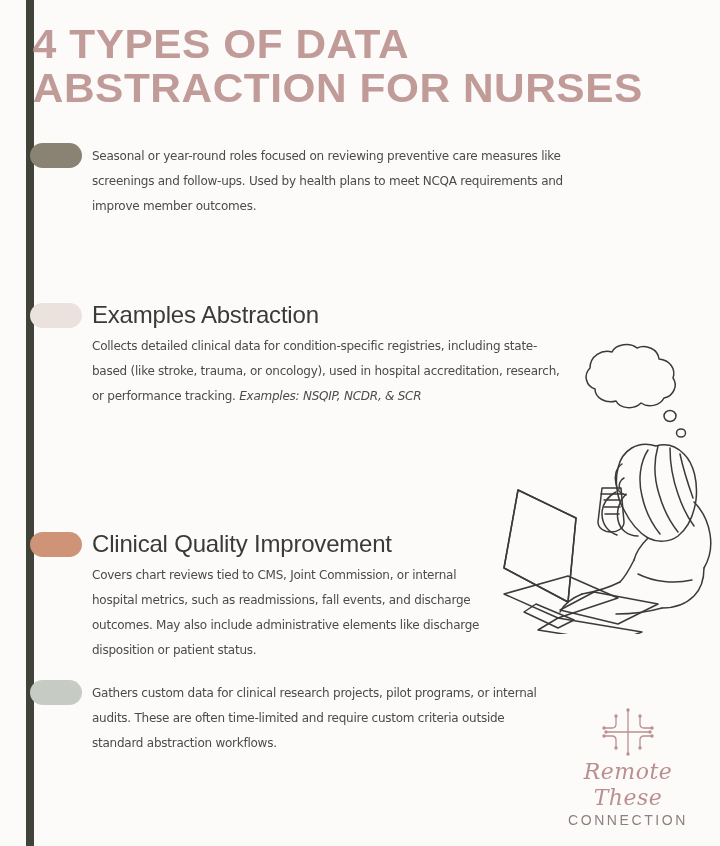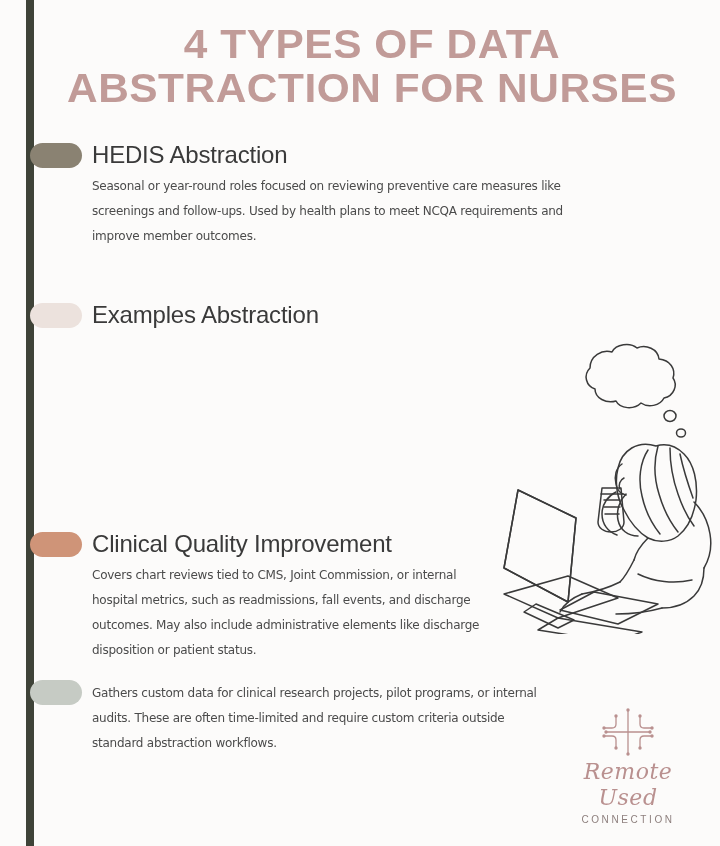--- a/index.html
+++ b/index.html
@@ -34,21 +34,21 @@
     height: 846px;
     background: #3f4338;
   }
 
   
   .title-block {
     position: absolute;
     left: 52px;
     top: 22px;
     width: 640px;
-    text-align: center;
+    text-align: left;
   }
   .title-line {
     font-family: "Liberation Sans", sans-serif;
     font-weight: bold;
     color: #c19b98;
     font-size: 40px;
     line-height: 44px;
     letter-spacing: 0.5px;
     transform: scaleX(1.06);
     transform-origin: center;
@@ -122,48 +122,48 @@
     font-family: "DejaVu Serif", serif;
     font-style: italic;
     font-size: 22px;
     line-height: 26px;
     color: #b9908f;
     letter-spacing: 0.5px;
     margin-top: 1px;
   }
   .logo-sub {
     font-family: "Liberation Sans", sans-serif;
-    font-size: 10px;
+    font-size: 14px;
     line-height: 12px;
     letter-spacing: 2.6px;
     color: #8d7f7d;
     margin-top: 3px;
   }
 </style>
 </head>
 <body style="background: rgb(252, 251, 250);">
 
 <div id="infographic">
 
   <div class="spine" style="background: rgb(63, 67, 56);"></div>
 
   <div class="title-block">
     <div class="title-line" style="color: rgb(193, 155, 152);">4 TYPES OF DATA</div>
     <div class="title-line" style="color: rgb(193, 155, 152);">ABSTRACTION FOR NURSES</div>
   </div>
 
   <div class="section sec-1">
     <div class="pill" style="background:#8a8272"></div>
-    <div class="sec-head">HEDIS Abstraction</div>
     <div class="sec-body"><span>Seasonal or year-round roles focused on reviewing preventive care measures like screenings and follow-ups. Used by health plans to meet NCQA requirements and improve member outcomes.</span></div>
   </div>
 
   <div class="section sec-2">
     <div class="pill" style="background:#ece2dd"></div>
     <div class="sec-head">Examples Abstraction</div>
+    <div class="sec-body"><span>Collects detailed clinical data for condition-specific registries, including state-based (like stroke, trauma, or oncology), used in hospital accreditation, research, or performance tracking. </span><em>Examples: NSQIP, NCDR, &amp; SCR</em></div>
   </div>
 
   <div class="section sec-3">
     <div class="pill" style="background:#cf9478"></div>
     <div class="sec-head">Clinical Quality Improvement</div>
     <div class="sec-body" style="width:400px"><span>Covers chart reviews tied to CMS, Joint Commission, or internal hospital metrics, such as readmissions, fall events, and discharge outcomes. May also include administrative elements like discharge disposition or patient status.</span></div>
   </div>
 
   <div class="section sec-4">
     <div class="pill" style="background:#c6cbc4"></div>
@@ -267,17 +267,17 @@
         <circle cx="56" cy="10" r="1.7"></circle>
         <circle cx="80" cy="10" r="1.7"></circle>
         <circle cx="56" cy="42" r="1.7"></circle>
         <circle cx="80" cy="42" r="1.7"></circle>
         <circle cx="44" cy="22" r="1.7"></circle>
         <circle cx="92" cy="22" r="1.7"></circle>
         <circle cx="44" cy="30" r="1.7"></circle>
         <circle cx="92" cy="30" r="1.7"></circle>
       </g>
     </svg>
-    <div class="logo-script">Remote Used</div>
+    <div class="logo-script">Remote These</div>
     <div class="logo-sub">CONNECTION</div>
   </div>
 
 </div>
 
 </body></html>

